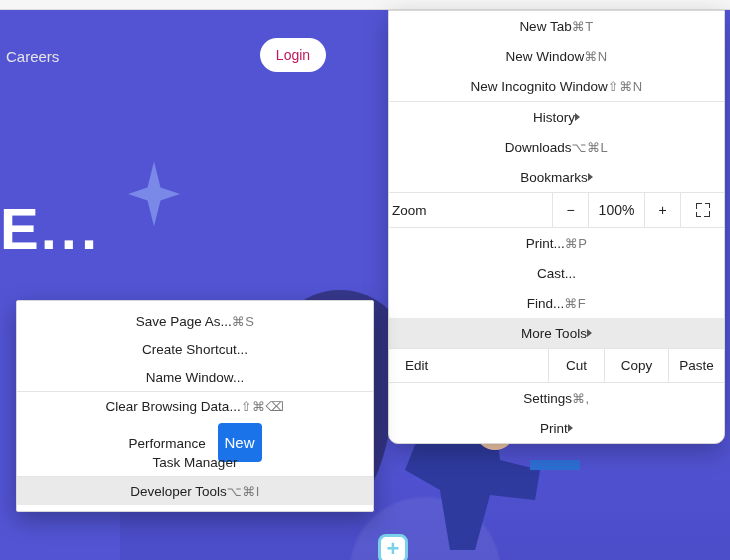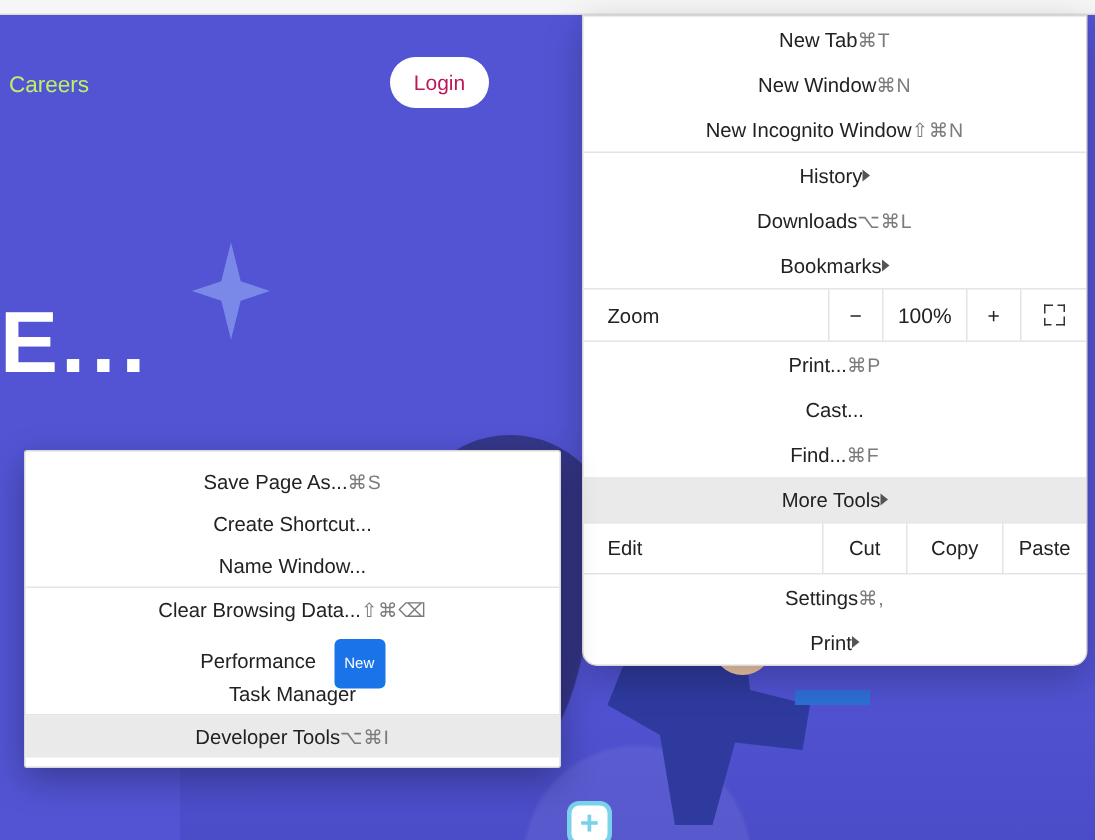--- a/index.html
+++ b/index.html
@@ -20,21 +20,21 @@
   position: absolute;
   top: 0; left: 0; right: 0;
   height: 10px;
   background: #f6f6f6;
   border-bottom: 1px solid #ddd;
 }
 .nav-link {
   position: absolute;
   top: 48px;
   left: 6px;
-  color: #bef264;
+  color: #e5e5e5;
   font-size: 15px;
   font-weight: 500;
 }
 .login-btn {
   position: absolute;
   top: 38px;
   left: 260px;
   width: 66px;
   height: 34px;
   background: #fff;
@@ -121,21 +121,21 @@
   border-bottom: 4px solid transparent;
   border-left: 5px solid #555;
 }
 .zoom-row {
   display:grid;
   grid-template-columns: 1fr 36px 56px 36px 44px;
   align-items:center;
   border-top:1px solid #e4e4e4;
   border-bottom:1px solid #e4e4e4;
 }
-.zoom-row .zlabel { padding:9px 16px; }
+.zoom-row .zlabel { padding:9px 3px; }
 .zoom-row .zcell {
   height:100%;
   display:flex; align-items:center; justify-content:center;
   border-left:1px solid #e4e4e4;
   font-size:14px;
   padding:9px 0;
 }
 .fullscreen-icon {
   width:14px; height:14px; position:relative;
 }
@@ -169,21 +169,21 @@
   border-radius:2px;
   box-shadow: 0 8px 24px rgba(0,0,0,0.3);
   font-size:13.5px;
   color:#222;
   padding:6px 0;
 }
 .submenu .menu-row { padding:6px 18px; height:28px; }
 .new-badge {
   display:inline-flex; align-items:center;
   background:#1a73e8; color:#fff;
-  font-size:10px; font-weight:500;
+  font-size:15px; font-weight:500;
   padding:11px 7px; border-radius:4px; margin-left:8px;margin-top:16px;
 }
 .devtools-row { background:#eaeaea; }
 </style>
 </head>
 <body>
 
 <div class="page-bg"></div>
 <div class="browser-top"></div>
 

